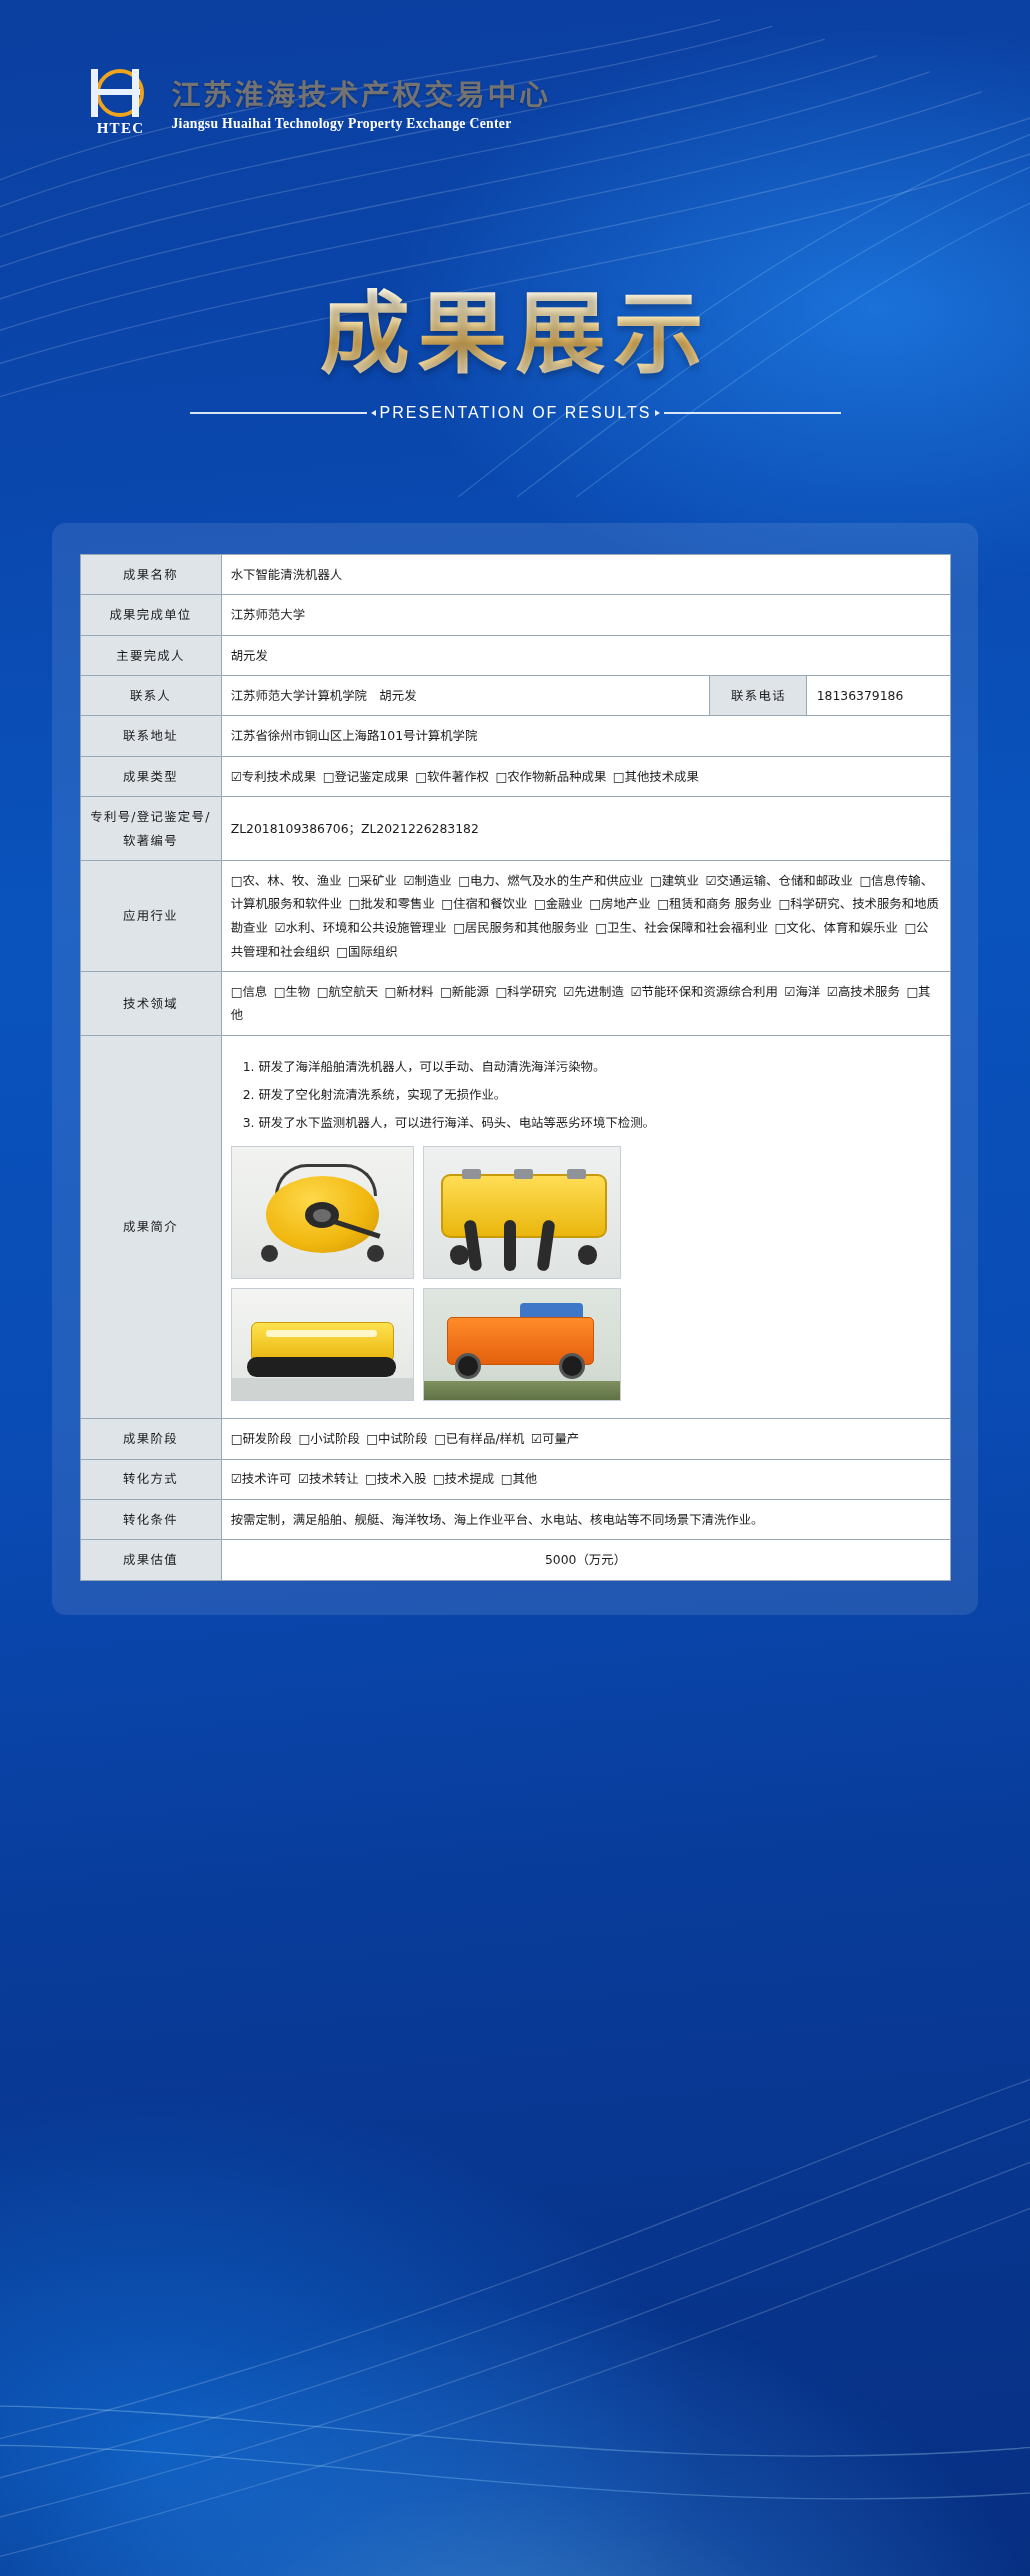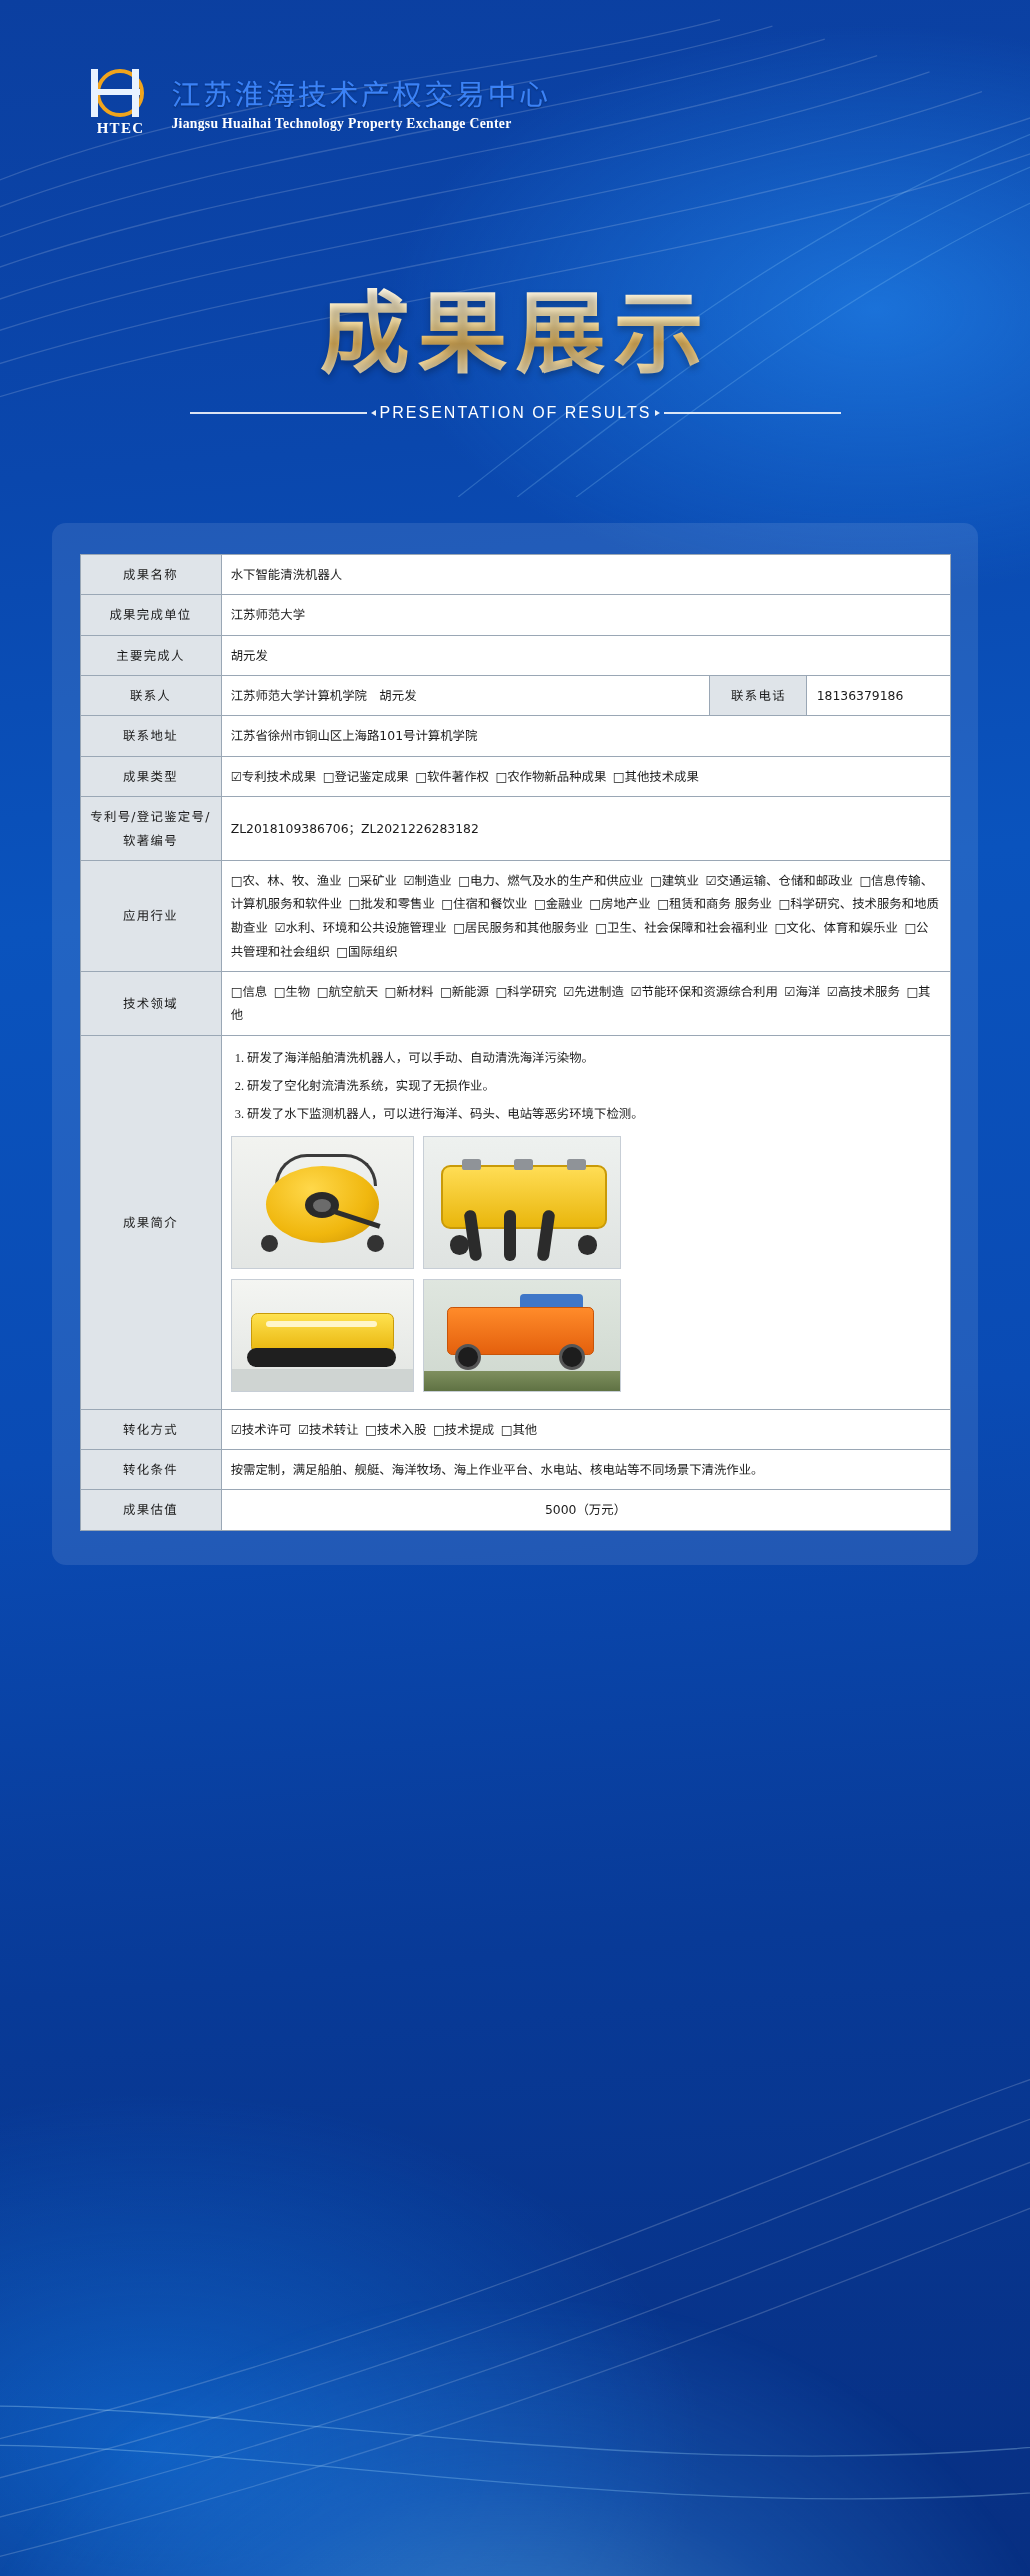--- a/index.html
+++ b/index.html
@@ -32,21 +32,21 @@
   }
   .logo-mark .bar-v1{position:absolute;left:6.5px;top:3.9px;width:7.2px;height:48px;background:#e8f2ff;}
   .logo-mark .bar-v2{position:absolute;left:48px;top:3.9px;width:7.2px;height:48px;background:#e8f2ff;}
   .logo-mark .bar-h{position:absolute;left:6.5px;top:23.6px;width:49px;height:6.5px;background:#e8f2ff;}
   .logo-mark .htec{
     position:absolute;left:0;top:55px;width:73px;text-align:center;
     color:#ffffff;font-size:15px;letter-spacing:1.3px;font-weight:bold;font-family:"Liberation Serif",serif;
   }
   .logo-text{margin-left:14.4px;}
   .logo-cn{
-    color:#3b82f6;font-size:29px;font-weight:normal;letter-spacing:2.6px;
+    color:#737373;font-size:29px;font-weight:bold;letter-spacing:2.6px;
     font-family:"DejaVu Serif","Liberation Serif",serif;
     text-shadow:0 1.3px 2px rgba(0,0,0,.35);
   }
   .logo-en{
     color:#ffffff;font-size:13.7px;font-weight:bold;letter-spacing:0.3px;margin-top:3.9px;
     font-family:"Liberation Serif",serif;
   }
 
   
   .title-zone{position:absolute;left:0;top:288px;width:100%;text-align:center;}
@@ -97,21 +97,21 @@
     letter-spacing:1.3px;
     color:#111;
   }
   td.val{background:#ffffff;}
   td.center{text-align:center;}
   .nowrap{white-space:nowrap;}
 
   .chk{font-family:"DejaVu Sans",sans-serif;}
   .opt{margin-right:2.6px;}
 
-  .brief-list{margin:4px;padding:0;list-style:none;font-family:Liberation Serif, serif;}
+  .brief-list{margin:12px;padding:0;list-style:none;}
   .brief-list li{margin:0 0 6.5px 0;font-size:12.4px;line-height:1.75;}
 
   .photos{margin-top:10.5px;}
   .photo-row{display:flex;gap:9.2px;margin-bottom:9.2px;}
   .ph{border:0.7px solid #c7ced6;overflow:hidden;position:relative;background:#e9eef2;}
 
   
   .p1{width:181px;height:131px;background:linear-gradient(180deg,#f2f3f0 0%,#e3e6e4 100%);}
   .p1 .body{position:absolute;left:34px;top:29px;width:113px;height:77px;border-radius:50%;
     background:radial-gradient(ellipse at 40% 30%,#ffd84a,#f0b70e 60%,#c98f05 100%);}
@@ -314,20 +314,26 @@
                 <div class="cab"></div>
                 <div class="body4"></div>
                 <div class="wheel4 wf"></div>
                 <div class="wheel4 wr"></div>
               </div>
             </div>
           </div>
         </td>
       </tr>
       <tr>
+        <td class="lab">成果阶段</td>
+        <td class="val" colspan="3">
+          <span id="stage-options" class="chk"><span class="opt">□研发阶段 </span><span class="opt">□小试阶段 </span><span class="opt">□中试阶段 </span><span class="opt">□已有样品/样机 </span><span class="opt">☑可量产 </span></span>
+        </td>
+      </tr>
+      <tr>
         <td class="lab">转化方式</td>
         <td class="val" colspan="3">
           <span id="mode-options" class="chk"><span class="opt">☑技术许可 </span><span class="opt">☑技术转让 </span><span class="opt">□技术入股 </span><span class="opt">□技术提成 </span><span class="opt">□其他 </span></span>
         </td>
       </tr>
       <tr>
         <td class="lab">转化条件</td>
         <td class="val" colspan="3">按需定制，满足船舶、舰艇、海洋牧场、海上作业平台、水电站、核电站等不同场景下清洗作业。</td>
       </tr>
       <tr>

